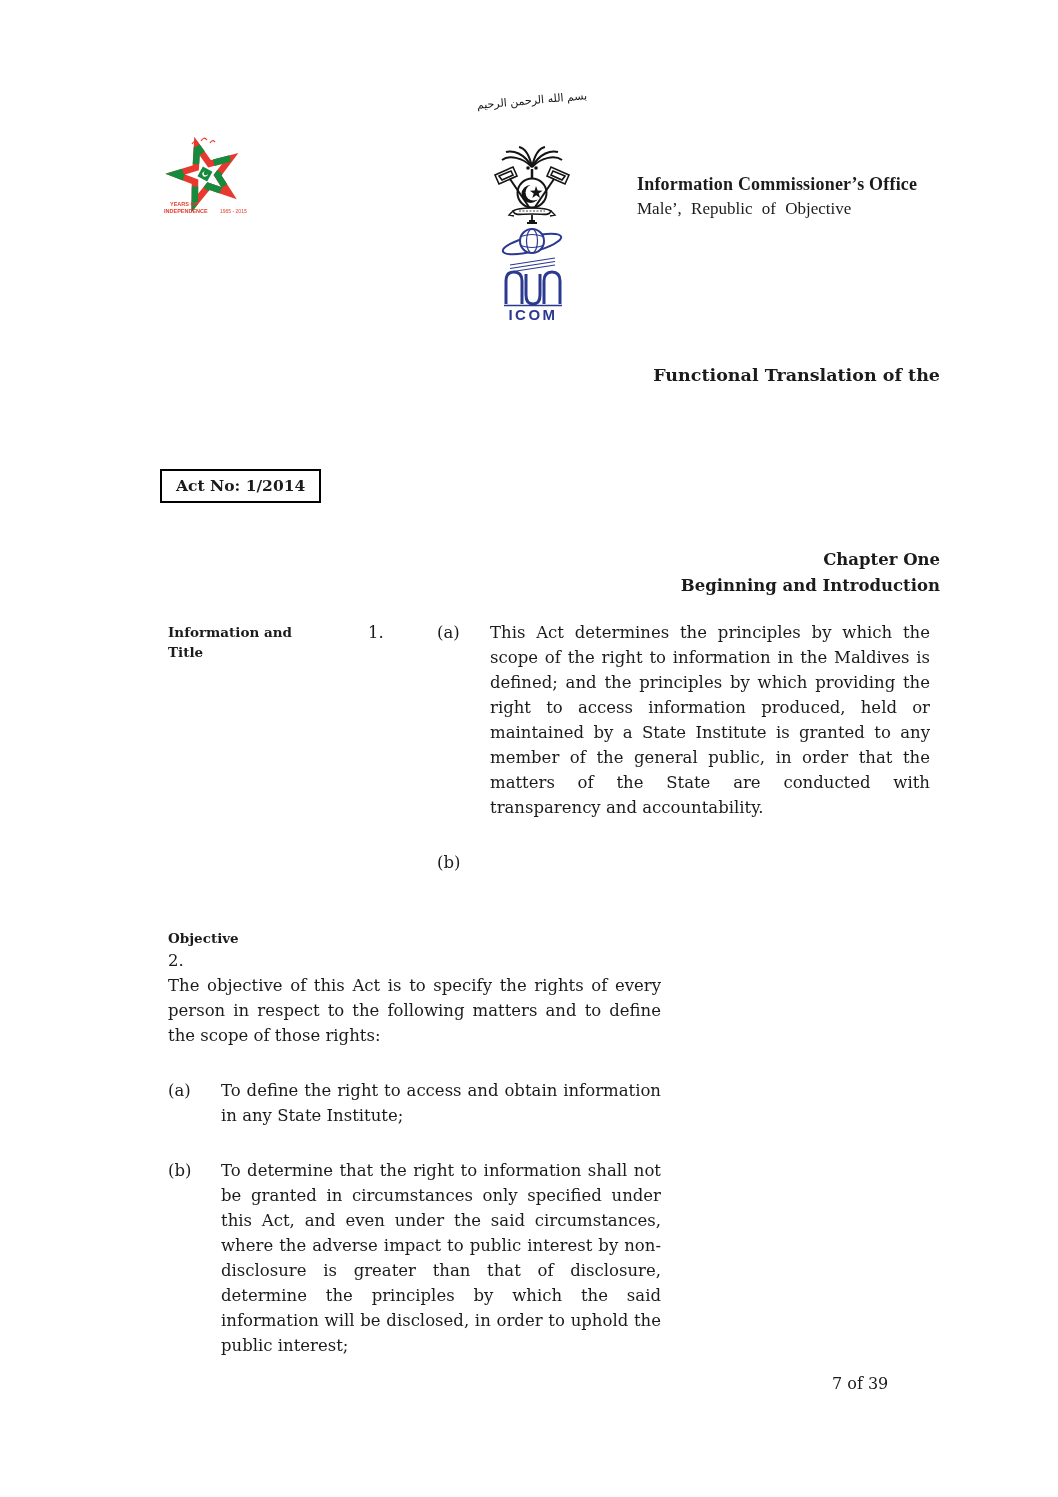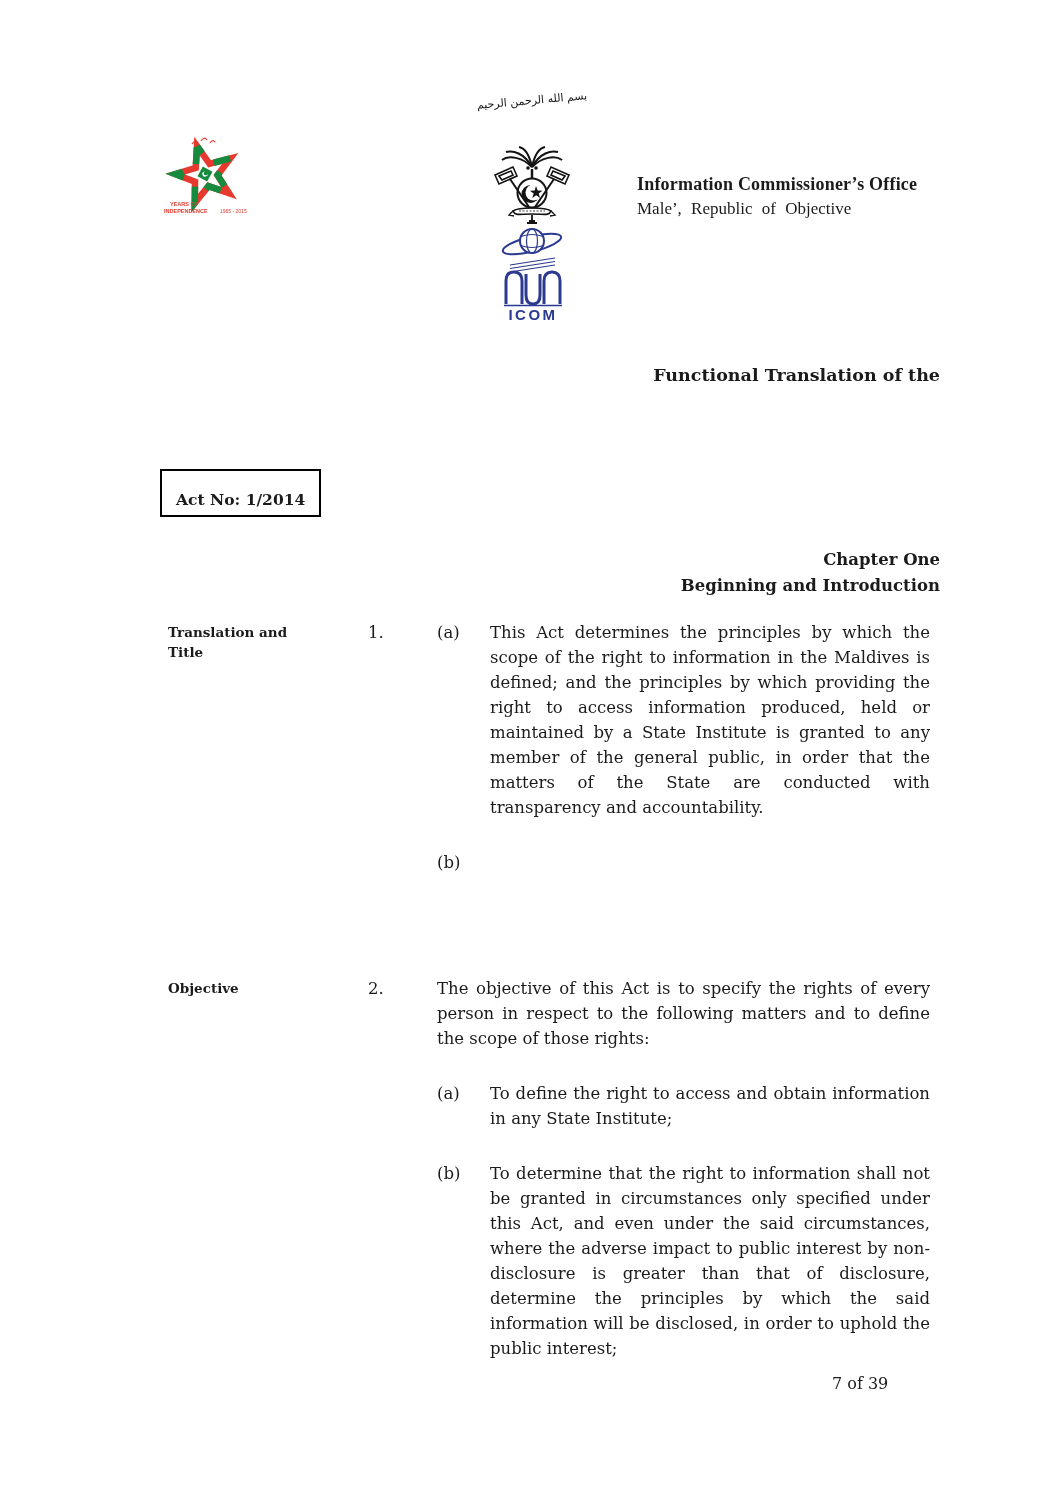--- a/index.html
+++ b/index.html
@@ -19,21 +19,21 @@
   .office{position:absolute;left:637px;top:174px;font-family:Liberation Serif, serif;}
   .office-name{font-size:18px;font-weight:bold;letter-spacing:0.2px;}
   .office-loc{font-size:17px;margin-top:4px;word-spacing:5px;}
   .icom{position:absolute;left:497px;top:224px;}
   
   .center-col{position:absolute;left:130px;width:810px;text-align:right;}
   .pretitle{top:365px;font-size:17.5px;font-weight:bold;}
   .main-title{top:401px;font-size:28px;font-weight:bold;letter-spacing:0.2px;margin:0;}
   .act-box{
     position:absolute;left:160px;top:469px;border:2px solid #000;
-    padding:19px 14px 6px;font-weight:bold;font-size:15.5px;
+    padding:5px 14px 6px;font-weight:bold;font-size:15.5px;
   }
   .chapter{top:547px;font-weight:bold;font-size:16.5px;line-height:26px;}
   
   .section{
     position:absolute;left:168px;width:762px;display:flex;
     font-size:16.5px;line-height:25px;
   }
   .sec-label{
     width:137px;margin-right:63px;flex:none;
     font-size:13.5px;line-height:20px;font-weight:bold;padding-top:2px;
@@ -136,34 +136,34 @@
 
   <div class="center-col pretitle">Functional Translation of the</div>
   <div class="act-box">Act No: 1/2014</div>
 
   <div class="center-col chapter">
     <div>Chapter One</div>
     <div>Beginning and Introduction</div>
   </div>
 
   <div class="section" style="top:620px;">
-    <div class="sec-label">Translation and Title</div>
+    <div class="sec-label">Information and Title</div>
     <div class="sec-num">1.</div>
     <div class="sec-body">
       <div class="sub">
         <div class="sub-letter">(a)</div>
         <div class="sub-text">This Act determines the principles by which the scope of the right to information in the Maldives is defined; and the principles by which providing the right to access information produced, held or maintained by a State Institute is granted to any member of the general public, in order that the matters of the State are conducted with transparency and accountability.</div>
       </div>
       <div class="sub">
         <div class="sub-letter">(b)</div>
       </div>
     </div>
   </div>
 
-  <div class="section" style="top:976px;">
+  <div class="section" style="top:926px;flex-direction:column;">
     <div class="sec-label">Objective</div>
     <div class="sec-num">2.</div>
     <div class="sec-body">
       <div class="sec-intro">The objective of this Act is to specify the rights of every person in respect to the following matters and to define the scope of those rights:</div>
       <div class="sub">
         <div class="sub-letter">(a)</div>
         <div class="sub-text">To define the right to access and obtain information in any State Institute;</div>
       </div>
       <div class="sub">
         <div class="sub-letter">(b)</div>

